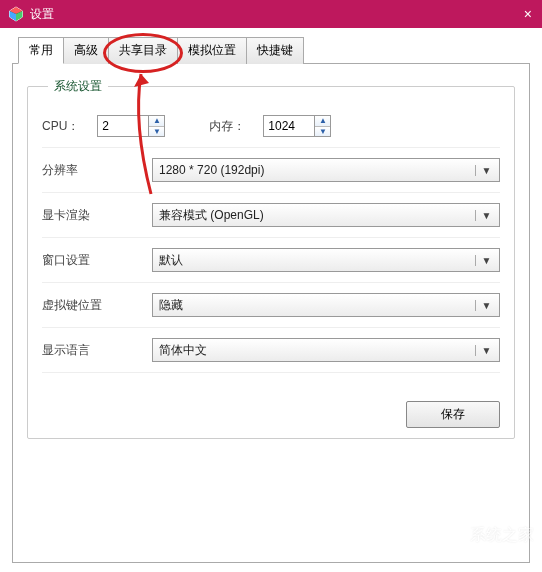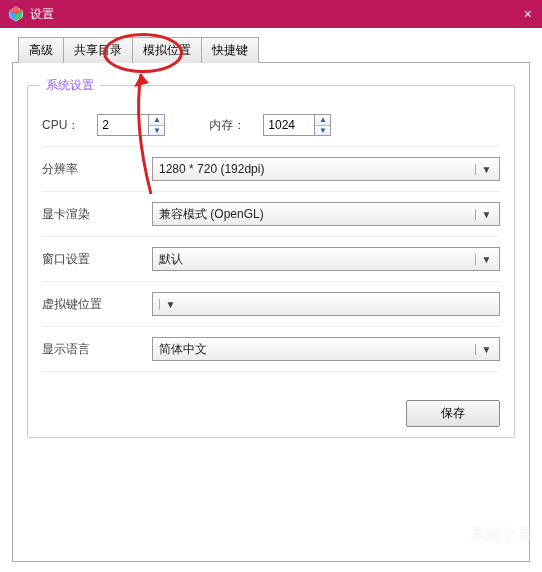--- a/index.html
+++ b/index.html
@@ -8,21 +8,21 @@
   .titlebar .logo { width: 16px; height: 16px; margin-right: 6px; display:inline-flex; align-items:center; justify-content:center; }
   .titlebar .title { font-size: 12px; }
   .titlebar .close { position: absolute; right: 10px; top: 6px; font-size: 14px; cursor: pointer; }
   .content { padding: 8px 12px 12px 12px; }
   .tabs { display: flex; margin-left: 6px; }
   .tab { border: 1px solid #aaa; border-bottom: none; background: linear-gradient(#f8f8f8, #e6e6e6); padding: 4px 10px; font-size: 12px; cursor: pointer; position: relative; top: 1px; }
   .tab + .tab { margin-left: -1px; }
   .tab.active { background: #fff; border-bottom: 1px solid #fff; z-index: 2; }
   .panel { border: 1px solid #aaa; padding: 14px 14px 18px 14px; margin-top: 0; background: #fff; min-height: 500px; }
   .group { border: 1px solid #ccc; border-radius: 2px; padding: 18px 14px 10px 14px; margin-top: 8px; position: relative; }
-  .group-title { position: absolute; top: -9px; left: 12px; background:#fff; padding:0 6px; font-size:12px; color:#8b5cf6; }
+  .group-title { position: absolute; top: -9px; left: 20px; background:#fff; padding:0 6px; font-size:12px; color:#14532d; }
   .row { display: flex; align-items: center; padding: 10px 0; border-bottom: 1px solid #eee; }
   .row:last-of-type { border-bottom: none; }
   .label { width: 110px; color: #444; }
   .field-area { flex: 1; display: flex; align-items: center; gap: 18px; }
   .sublabel { color: #444; }
   .numbox { display: inline-flex; align-items: stretch; border: 1px solid #999; height: 22px; background: #fff; }
   .numbox input { border: none; width: 50px; padding: 0 4px; font-size: 12px; outline: none; }
   .numbox .spin { width: 16px; display: flex; flex-direction: column; border-left: 1px solid #999; }
   .numbox .spin div { flex:1; display:flex; align-items:center; justify-content:center; font-size:8px; color:#2b5fa8; cursor:pointer; background:linear-gradient(#fff,#e8f0fa); }
   .numbox .spin div + div { border-top:1px solid #bbb; }
@@ -46,20 +46,21 @@
       <path d="M14.5 5 L14.5 11 L8 15 L8 8 Z" fill="#4ac96f"></path>
       <path d="M1.5 5 L1.5 11 L8 15 L8 8 Z" fill="#46a8ff"></path>
     </svg>
   </span>
   <span class="title">设置</span>
   <span class="close">×</span>
 </div>
 
 <div class="content">
   <div class="tabs">
+    <div class="tab active">常用</div>
     <div class="tab">高级</div>
     <div class="tab">共享目录</div>
     <div class="tab">模拟位置</div>
     <div class="tab">快捷键</div>
   </div>
 
   <div class="panel">
     <div class="group">
       <div class="group-title">系统设置</div>
 
@@ -112,20 +113,21 @@
             <span class="sel-text">默认</span>
             <span class="sel-arrow">▼</span>
           </div>
         </div>
       </div>
 
       <div class="row">
         <div class="label">虚拟键位置</div>
         <div class="field-area">
           <div class="select">
+            <span class="sel-text">隐藏</span>
             <span class="sel-arrow">▼</span>
           </div>
         </div>
       </div>
 
       <div class="row">
         <div class="label">显示语言</div>
         <div class="field-area">
           <div class="select">
             <span class="sel-text">简体中文</span>

